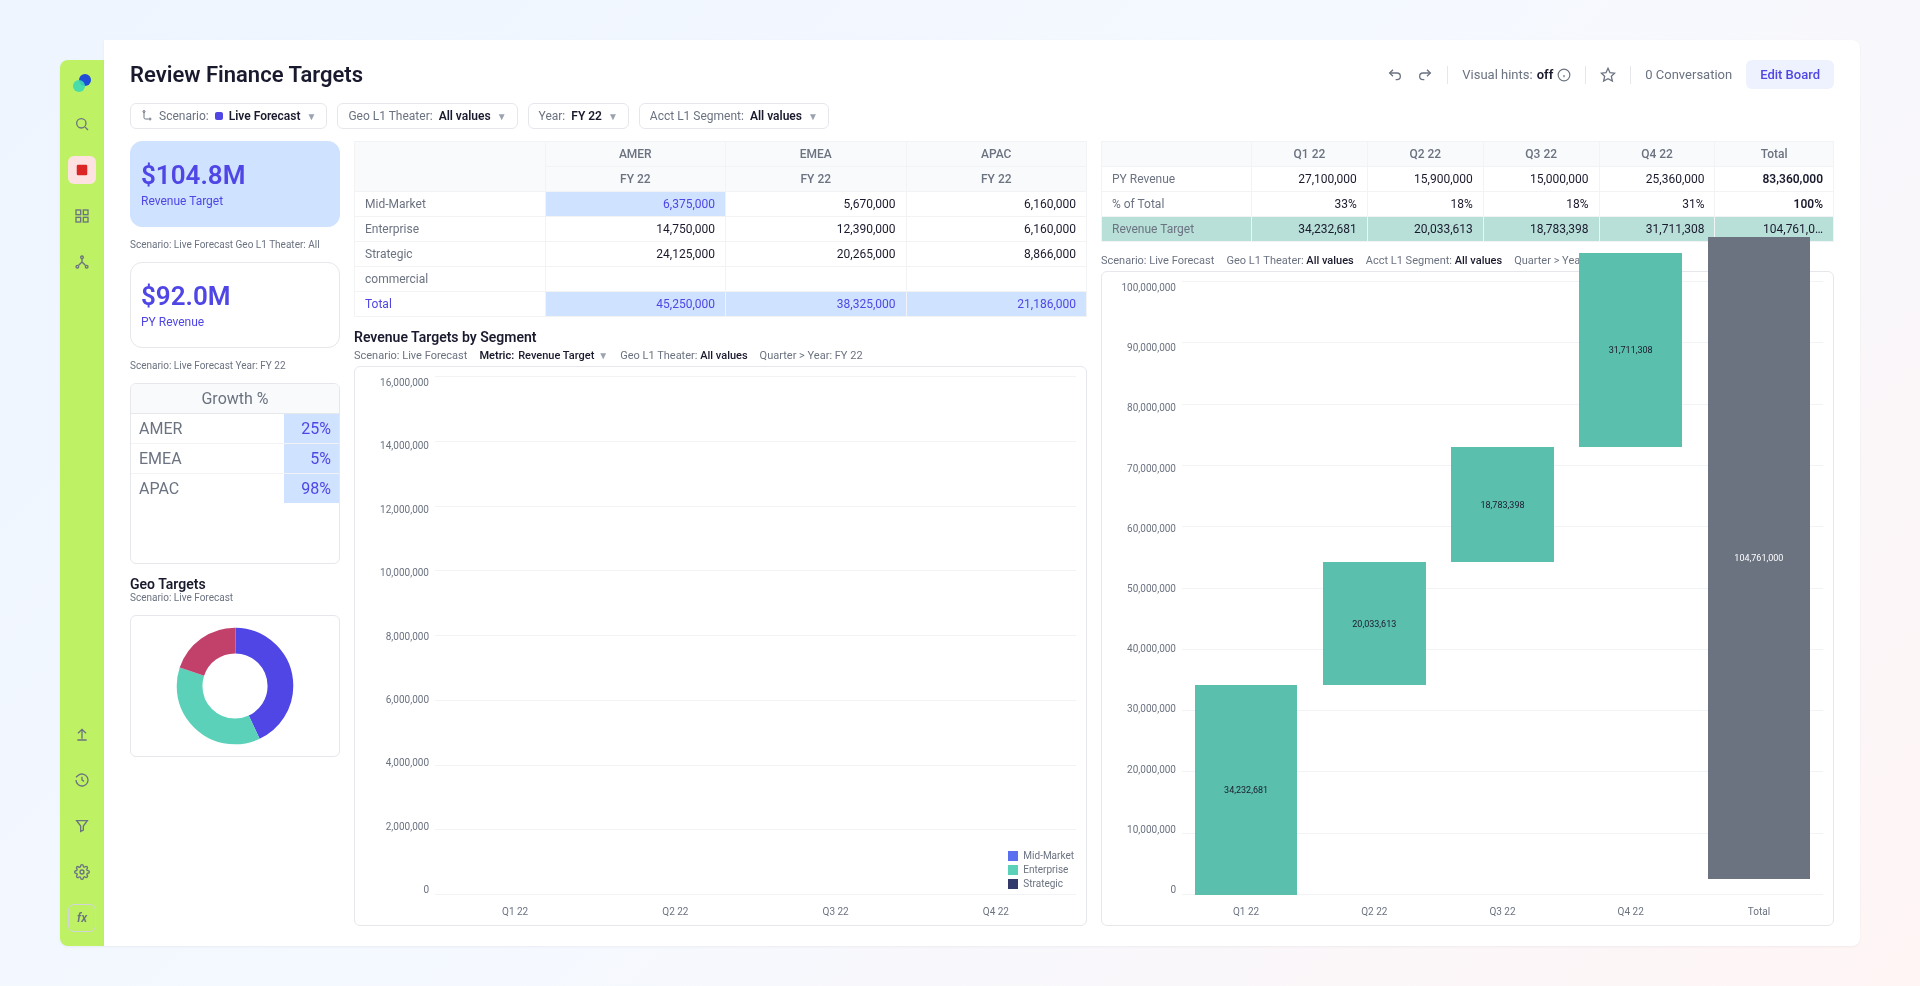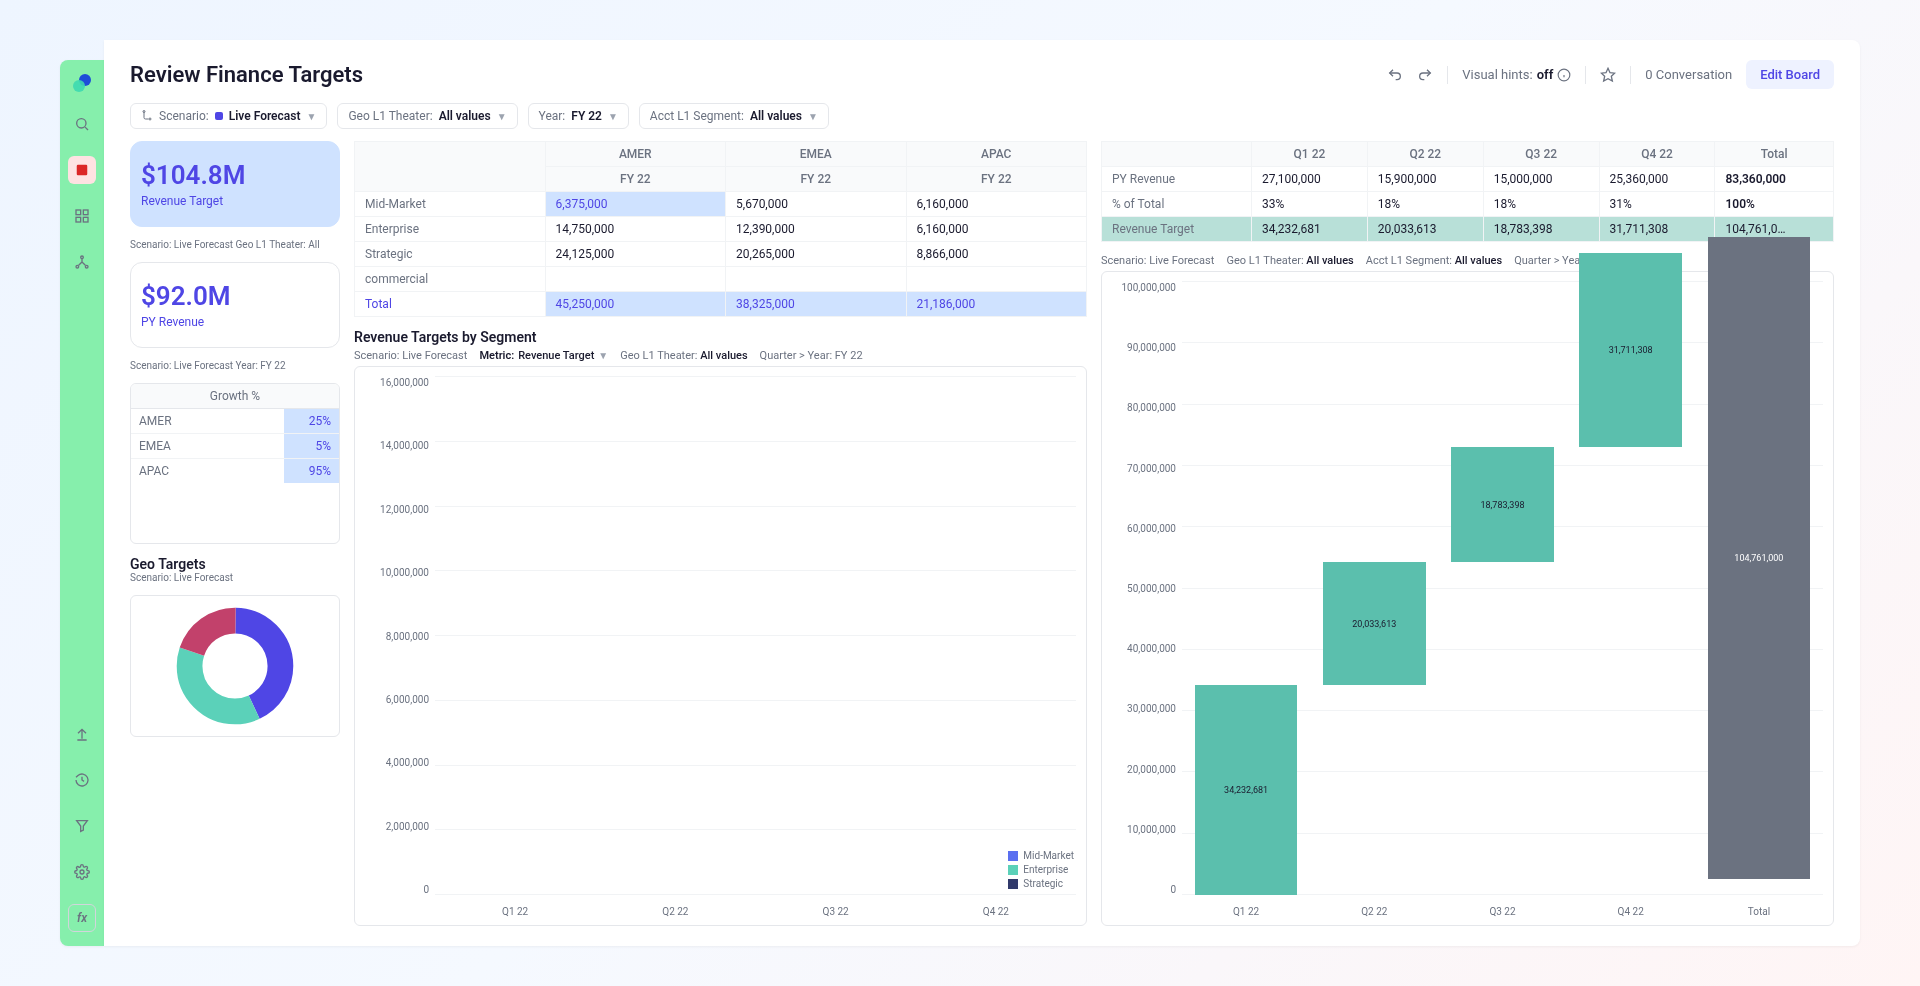--- a/index.html
+++ b/index.html
@@ -1,18 +1,18 @@
 <!DOCTYPE html>
 <html><head>
 <meta charset="utf-8">
 <style>
 * { margin: 0; padding: 0; box-sizing: border-box; }
 body { font-family: -apple-system, BlinkMacSystemFont, "Segoe UI", Roboto, sans-serif; background: linear-gradient(135deg, #eef5ff 0%, #f5f9ff 50%, #fff5f5 100%); height: 986px; overflow: hidden; font-size: 13px; color: #1a1a2e; }
 .app { display: flex; height: 100%; padding: 40px 60px; }
-.sidebar { width: 44px; background: #86efac; border-radius: 8px 0 0 8px; display: flex; flex-direction: column; align-items: center; padding: 14px 0; gap: 18px; box-shadow: 0 1px 3px rgba(0,0,0,0.05); margin-top: 20px; }
+.sidebar { width: 44px; background: #bef264; border-radius: 8px 0 0 8px; display: flex; flex-direction: column; align-items: center; padding: 14px 0; gap: 18px; box-shadow: 0 1px 3px rgba(0,0,0,0.05); margin-top: 20px; }
 .sidebar .logo { width: 18px; height: 18px; position: relative; }
 .sidebar .logo::before { content:""; position:absolute; width:12px; height:12px; background:#1e4dd8; border-radius:50%; right:0; top:0; }
 .sidebar .logo::after { content:""; position:absolute; width:12px; height:12px; background:#3dd9b0; border-radius:50%; left:0; bottom:0; opacity:0.9; }
 .sidebar-icon { width: 28px; height: 28px; display:flex; align-items:center; justify-content:center; color:#6b7280; cursor:pointer; border-radius:6px; }
 .sidebar-icon.active { background:#fee2e2; color:#dc2626; }
 .sidebar-spacer { flex: 1; }
 .main { flex: 1; background: #fff; border-radius: 0 8px 8px 0; padding: 20px 26px; overflow: hidden; box-shadow: 0 1px 3px rgba(0,0,0,0.05); display:flex; flex-direction:column; }
 .header { display:flex; align-items:center; justify-content:space-between; margin-bottom: 14px; }
 .page-title { font-size: 22px; font-weight: 600; }
 .header-actions { display:flex; align-items:center; gap: 14px; color:#6b7280; font-size:13px; }
@@ -26,31 +26,31 @@
 .filter-chip b { color:#1a1a2e; font-weight:600; }
 .filter-chip .dot { width:8px; height:8px; background:#4f46e5; border-radius:2px; display:inline-block; }
 .chevron { font-size:10px; color:#9ca3af; }
 .content { display:grid; grid-template-columns: 210px 1fr 1fr; gap: 14px; flex:1; overflow:hidden; }
 .col { display:flex; flex-direction:column; gap:12px; }
 .kpi { border:1px solid #e5e7eb; border-radius:12px; padding: 18px 10px; text-align:left; }
 .kpi.highlight { background:#cfe2ff; border-color:#cfe2ff; }
 .kpi-value { font-size: 26px; font-weight: 600; color:#4f46e5; }
 .kpi-label { font-size: 12px; color:#4f46e5; margin-top:4px; }
 .meta-line { font-size: 10px; color:#6b7280; }
-.mini-table { border:1px solid #e5e7eb; border-radius:6px; overflow:hidden; font-size:12px; }
+.mini-table { border:1px solid #e5e7eb; border-radius:6px; overflow:hidden; font-size:16px; }
 .mini-table .hdr { background:#f9fafb; padding:5px 8px; text-align:center; border-bottom:1px solid #e5e7eb; color:#6b7280; }
 .mini-table .row { display:flex; border-bottom:1px solid #f1f3f5; }
 .mini-table .row:last-child { border-bottom:none; }
 .mini-table .cell { padding:5px 8px; }
 .mini-table .cell.label { flex:1; color:#6b7280; }
 .mini-table .cell.val { width:55px; text-align:right; background:#cfe2ff; color:#4f46e5; }
 .section-title { font-size:14px; font-weight:600; }
 .donut-wrap { border:1px solid #e5e7eb; border-radius:6px; padding:10px; display:flex; justify-content:center; }
 .data-table { border:1px solid #e5e7eb; border-radius:6px; font-size:12px; width:100%; border-collapse:collapse; }
-.data-table th, .data-table td { padding:5px 10px; border:1px solid #f1f3f5; text-align:left; white-space:nowrap; }
+.data-table th, .data-table td { padding:5px 10px; border:1px solid #f1f3f5; text-align:right; white-space:nowrap; }
 .data-table th { background:#f9fafb; font-weight:500; color:#6b7280; text-align:center; }
 .data-table td.lbl { text-align:left; color:#6b7280; }
 .data-table .hl { background:#cfe2ff; color:#4f46e5; }
 .data-table .hl-row td { background:#b8e0d8; }
 .data-table .total-row td { color:#4f46e5; }
 .data-table .bold { font-weight:600; }
 .chart-card { display:flex; flex-direction:column; gap:4px; flex:1; }
 .chart-sub { font-size:11px; color:#6b7280; display:flex; gap:12px; flex-wrap:wrap; align-items:center; }
 .chart-sub b { color:#1a1a2e; font-weight:500; }
 .chart-area { border:1px solid #e5e7eb; border-radius:6px; flex:1; position:relative; padding:10px; min-height:320px; }
@@ -215,21 +215,21 @@
               <div class="row">
                 <div class="cell label">AMER</div>
                 <div class="cell val">25%</div>
               </div>
               <div class="row">
                 <div class="cell label">EMEA</div>
                 <div class="cell val">5%</div>
               </div>
               <div class="row">
                 <div class="cell label">APAC</div>
-                <div class="cell val">95%</div>
+                <div class="cell val">98%</div>
               </div>
             </div>
           <div style="height:60px;"></div>
         </div>
         <div>
           <div class="section-title">Geo Targets</div>
           <div class="meta-line">Scenario: Live Forecast</div>
         </div>
         <div class="donut-wrap">
           <svg width="120" height="120" viewBox="0 0 42 42">

